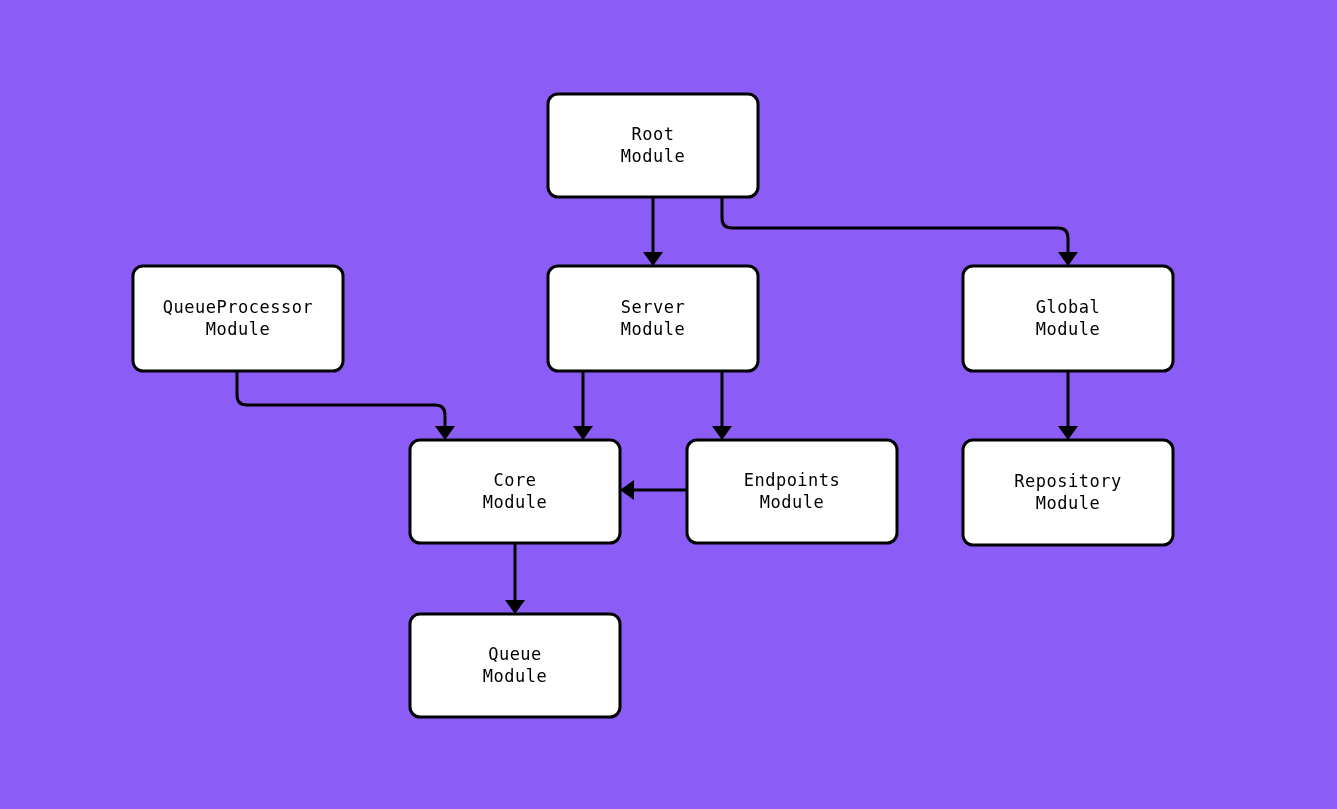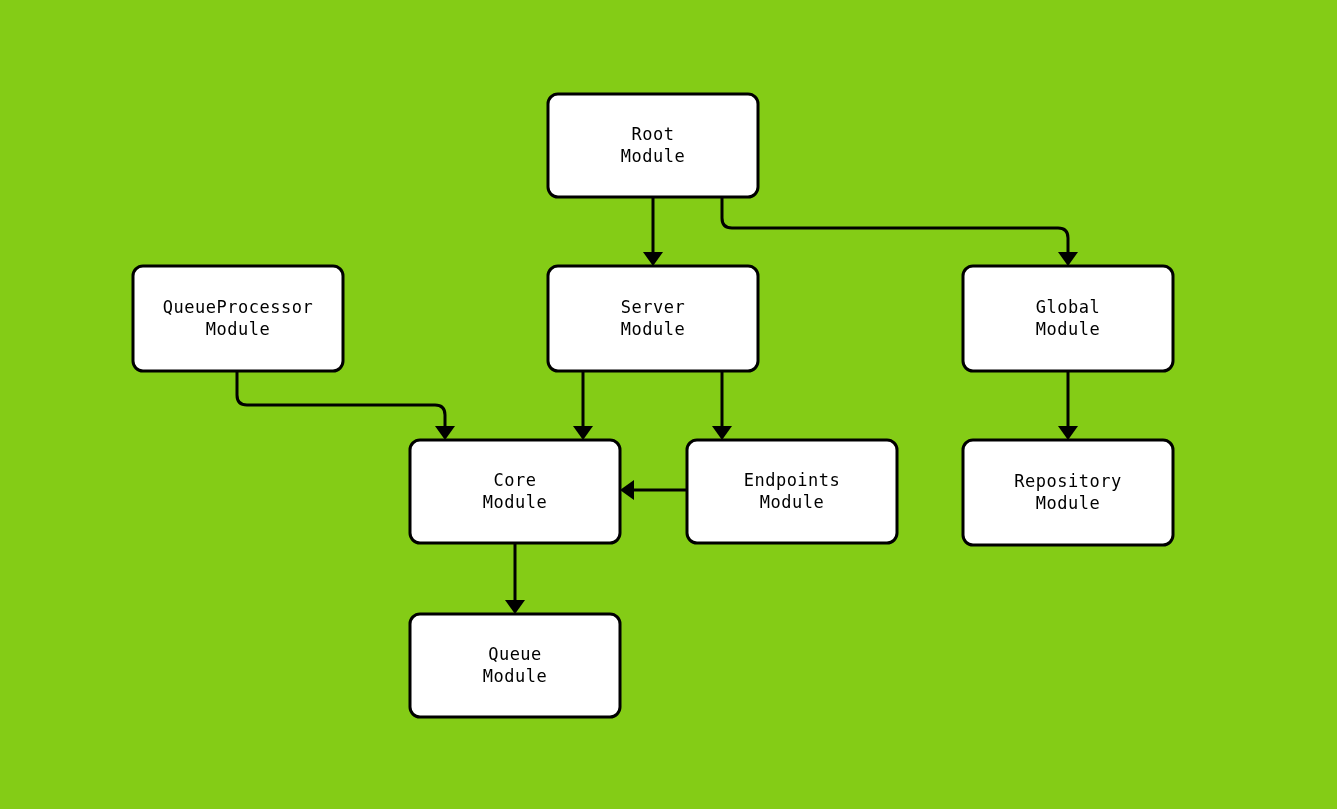--- a/index.html
+++ b/index.html
@@ -11,21 +11,21 @@
   body {
     width: 1337px;
     height: 809px;
     font-family: "DejaVu Sans Mono", "Liberation Mono", monospace;
     overflow: hidden;
   }
   #diagram-root {
     position: relative;
     width: 1337px;
     height: 809px;
-    background: #84cc16;
+    background: #8b5cf6;
   }
   svg#diagram-svg {
     display: block;
     width: 1337px;
     height: 809px;
   }
   .node-box {
     fill: #ffffff;
     stroke: #000000;
     stroke-width: 3;

